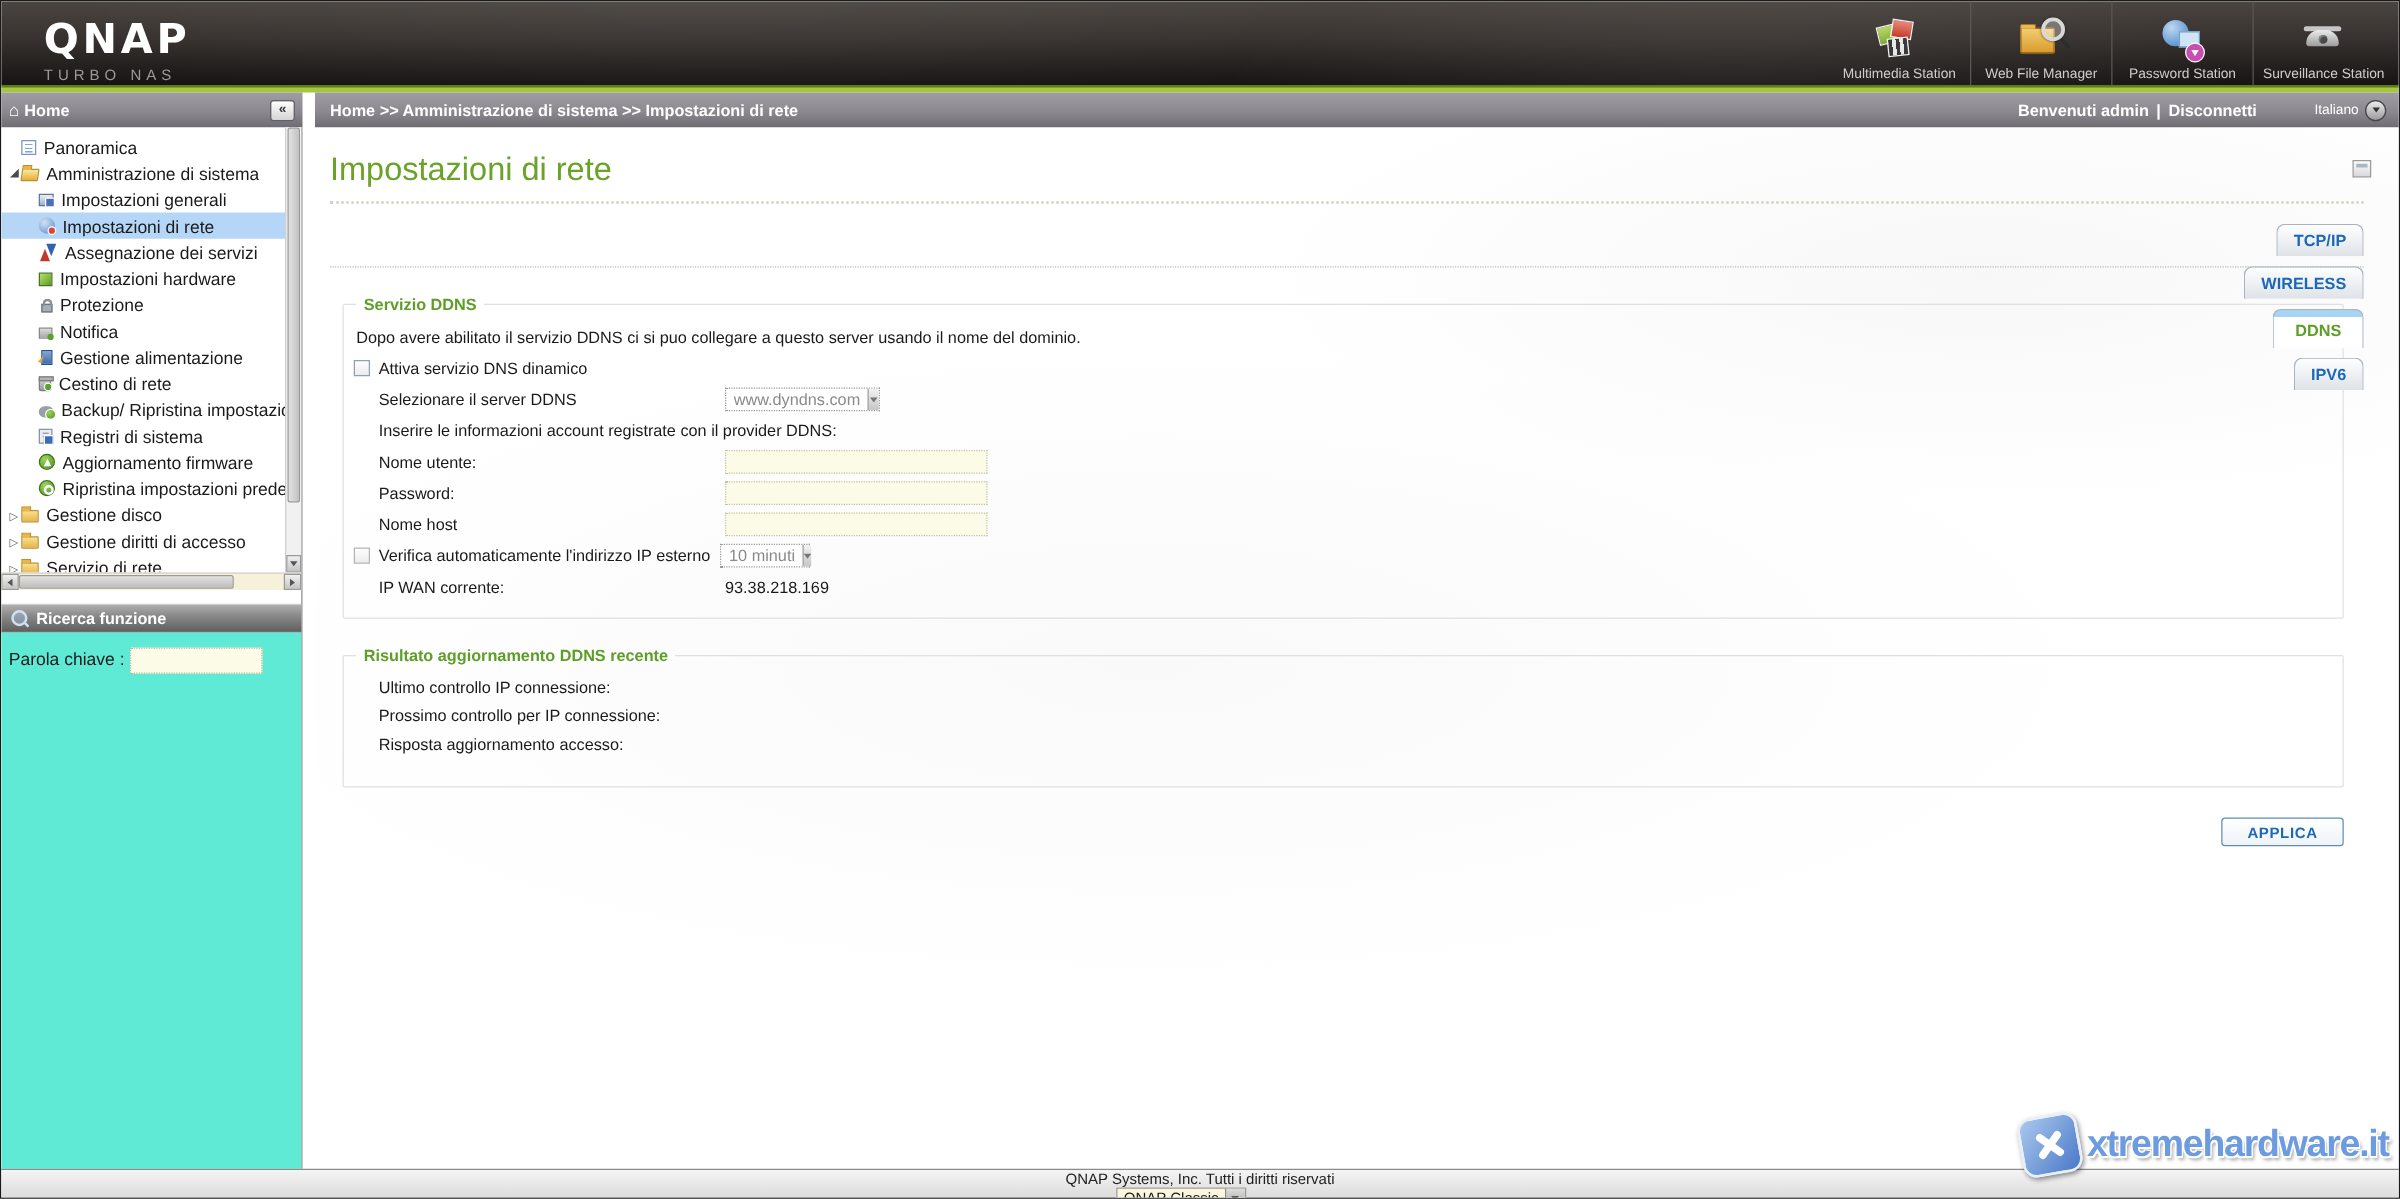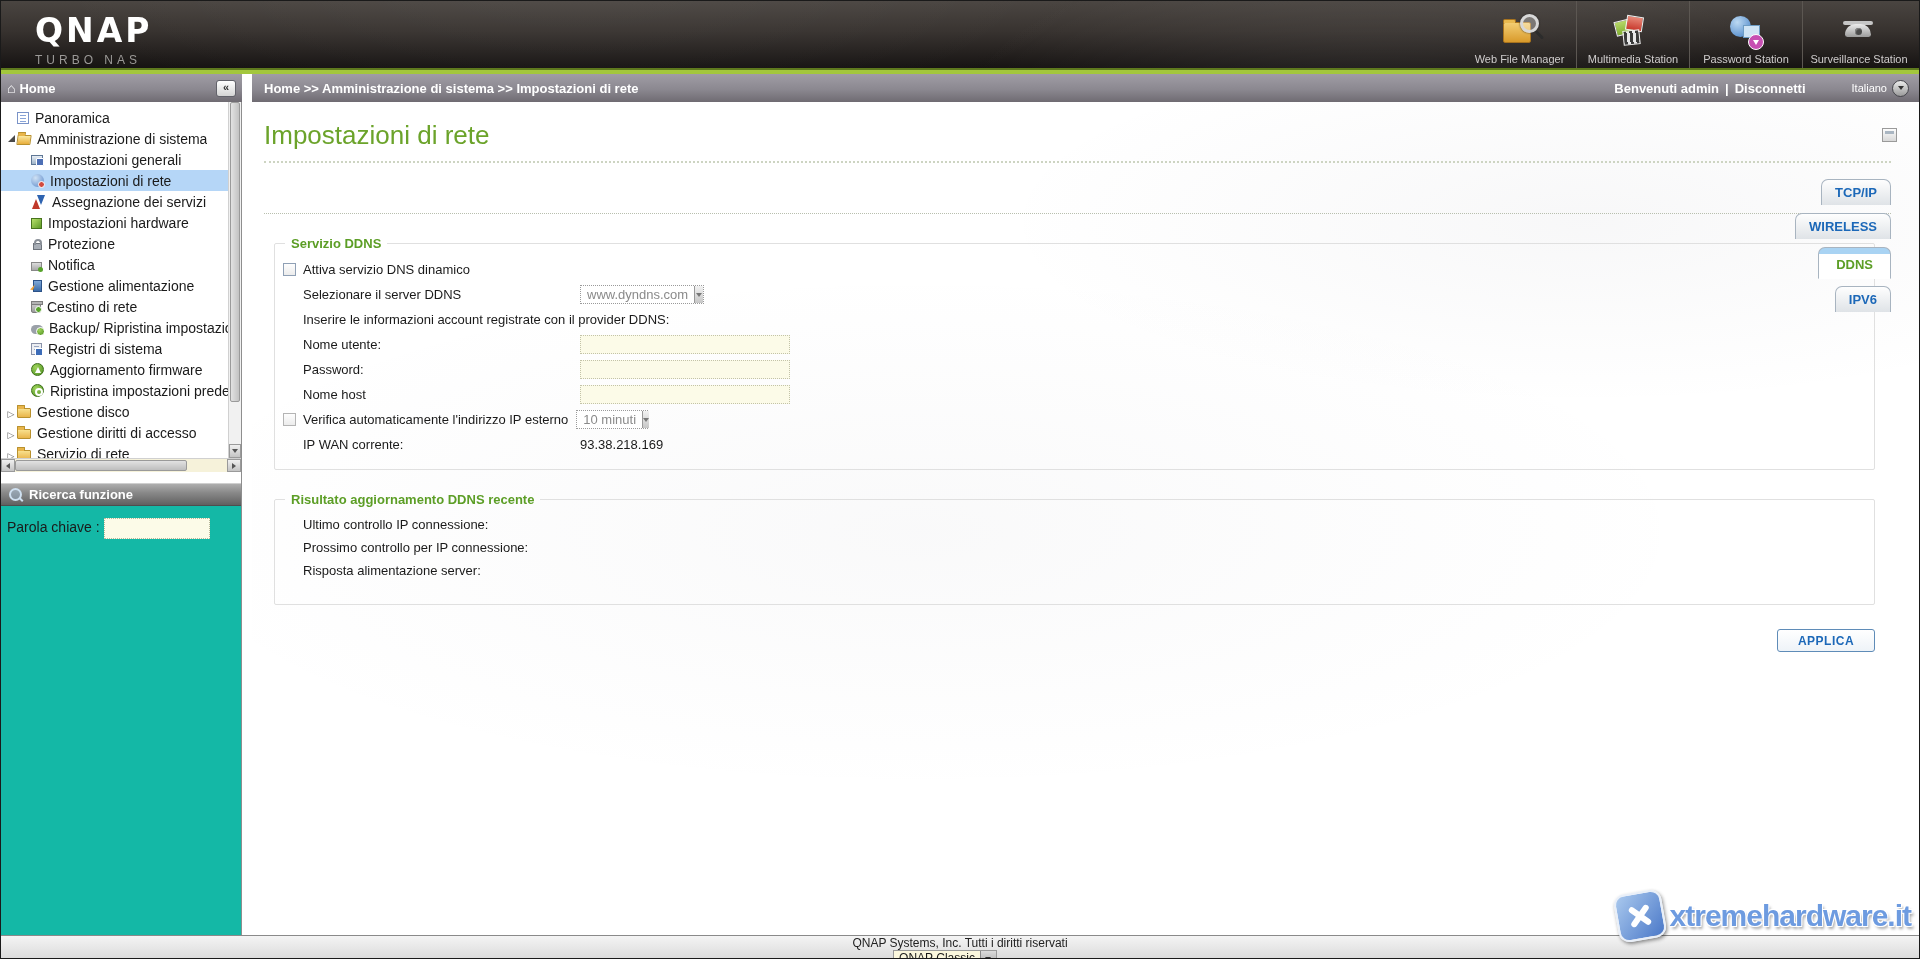--- a/index.html
+++ b/index.html
@@ -111,21 +111,21 @@
   .hbtn{position:absolute;top:0;bottom:0;width:14px;background:linear-gradient(#f0f0f0,#c4c4c4);border:1px solid #9a9a9a;box-sizing:border-box;display:flex;align-items:center;justify-content:center;cursor:pointer;}
   .hbtn.left{left:0;} .hbtn.right{right:0;}
   .hbtn.left::after{content:"";border-top:3px solid transparent;border-bottom:3px solid transparent;border-right:4px solid #555;}
   .hbtn.right::after{content:"";border-top:3px solid transparent;border-bottom:3px solid transparent;border-left:4px solid #555;}
   .hthumb{position:absolute;left:14px;top:1px;bottom:1px;width:172px;background:linear-gradient(#e2e2e2,#bebebe);border:1px solid #9a9a9a;border-radius:2px;box-sizing:border-box;cursor:pointer;}
   
   .search-head{position:absolute;left:0;right:0;top:381px;height:23px;background:linear-gradient(180deg,#aeaeae 0%,#8a8a8a 40%,#606060 100%);border-top:1px solid #cfcfcf;border-bottom:1px solid #4e4e4e;box-sizing:border-box;display:flex;align-items:center;padding-left:8px;}
   .ic-search{width:9px;height:9px;border:2px solid #cfe0f0;border-radius:50%;background:rgba(170,205,240,.35);position:relative;flex:none;}
   .ic-search::after{content:"";position:absolute;width:2px;height:5px;background:#cfe0f0;right:-2px;bottom:-3px;transform:rotate(-45deg);}
   .search-head .t{color:#fff;font-weight:bold;font-size:13px;margin-left:7px;}
-  .search-body{position:absolute;left:0;right:0;top:404px;bottom:0;background:#14b8a6;padding:12px 6px;box-sizing:border-box;font-size:14px;color:#1a1a1a;}
+  .search-body{position:absolute;left:0;right:0;top:404px;bottom:0;background:#5eead4;padding:12px 6px;box-sizing:border-box;font-size:14px;color:#1a1a1a;}
   .keyword-input{width:100px;height:17px;border:1px dotted #b8b89a;background:#fcfbe8;outline:none;margin-left:4px;vertical-align:middle;font:13px "Liberation Sans",sans-serif;}
 
   
   .main{position:absolute;left:251px;top:101px;right:0;bottom:23px;overflow:hidden;
     background:
       radial-gradient(ellipse 900px 280px at 80% 120px, rgba(110,110,125,0.05), transparent 65%),
       radial-gradient(ellipse 1200px 400px at 40% 430px, rgba(110,110,125,0.04), transparent 65%),
       #fff;}
   .main-inner{padding:18px 28px 0 12px;}
   .page-title{font-size:26px;color:#6ba32a;font-weight:normal;margin:0;}
@@ -176,34 +176,34 @@
 
 <div id="app">
 
   <div class="top-header">
     <div class="logo-wrap">
       <div class="logo">QNAP</div>
       <div class="logo-sub">TURBO NAS</div>
     </div>
     <div class="stations">
       <div class="station">
+        <span class="st-icon ms">
+            <i class="p1"></i>
+            <i class="p2"></i>
+            <i class="p3"></i>
+          </span>
+        <span class="st-label">Multimedia Station</span>
+      </div>
+      <div class="station">
         <span class="st-icon wfm">
             <i class="folder"></i>
             <i class="lens"></i>
             <i class="handle"></i>
           </span>
         <span class="st-label">Web File Manager</span>
-      </div>
-      <div class="station">
-        <span class="st-icon ms">
-            <i class="p1"></i>
-            <i class="p2"></i>
-            <i class="p3"></i>
-          </span>
-        <span class="st-label">Multimedia Station</span>
       </div>
       <div class="station">
         <span class="st-icon ds">
             <i class="globe"></i>
             <i class="scr"></i>
             <i class="arr"></i>
           </span>
         <span class="st-label">Password Station</span>
       </div>
       <div class="station">
@@ -344,20 +344,21 @@
 
       <div class="tabs">
         <div class="tab">TCP/IP</div>
         <div class="tab">WIRELESS</div>
         <div class="tab active">DDNS</div>
         <div class="tab">IPV6</div>
       </div>
 
       <fieldset>
         <legend>Servizio DDNS</legend>
+        <div class="frow text">Dopo avere abilitato il servizio DDNS ci si puo collegare a questo server usando il nome del dominio.</div>
         <div class="frow cbrow">
           <span class="cb"></span>
           <span>Attiva servizio DNS dinamico</span>
         </div>
         <div class="frow labeled">
           <span class="flabel">Selezionare il server DDNS</span>
           <span class="sel" style="width:124px;">
             <span class="sv" style="flex:1;">www.dyndns.com</span>
             <span class="sa"></span>
           </span>
@@ -386,21 +387,21 @@
         <div class="frow labeled">
           <span class="flabel">IP WAN corrente:</span>
           <span class="ip-value">93.38.218.169</span>
         </div>
       </fieldset>
 
       <fieldset style="padding-bottom:22px;">
         <legend>Risultato aggiornamento DDNS recente</legend>
         <div class="result-row">Ultimo controllo IP connessione:</div>
         <div class="result-row">Prossimo controllo per IP connessione:</div>
-        <div class="result-row">Risposta alimentazione server:</div>
+        <div class="result-row">Risposta aggiornamento accesso:</div>
       </fieldset>
 
       <div class="apply-wrap">
         <button class="apply">APPLICA</button>
       </div>
     </div>
   </div>
 
   <div class="footer">
     <span class="copyright">QNAP Systems, Inc. Tutti i diritti riservati</span>

